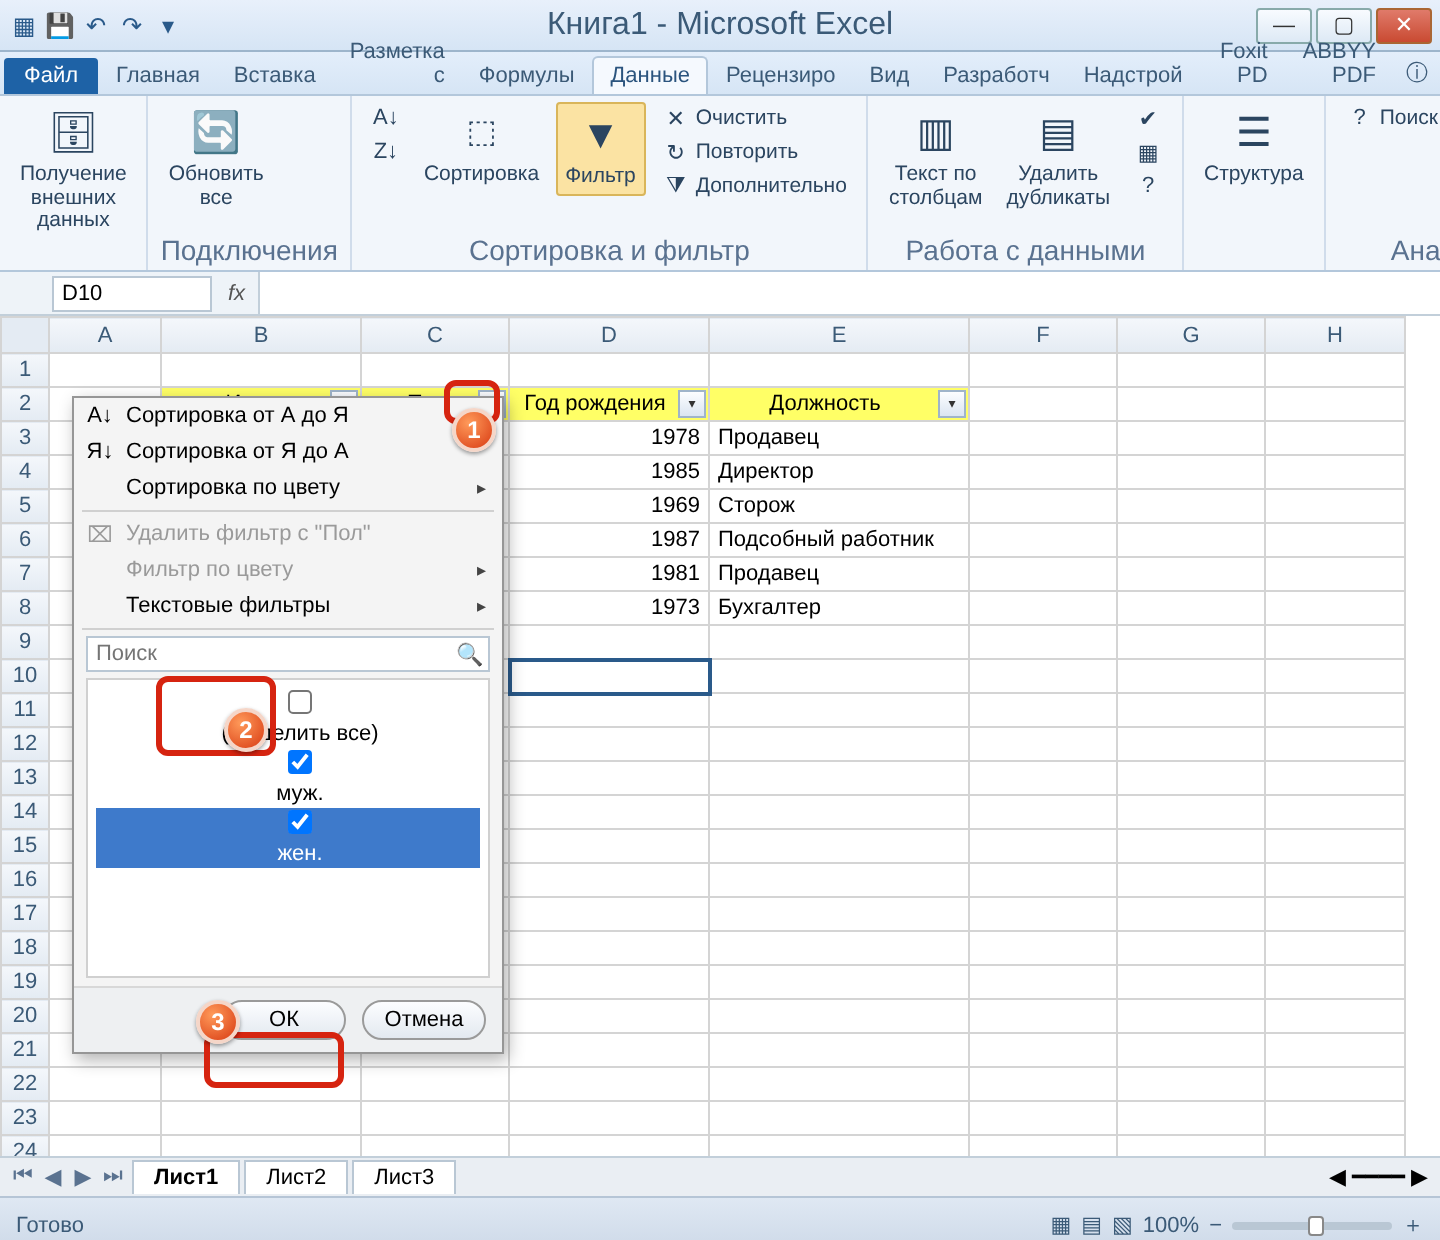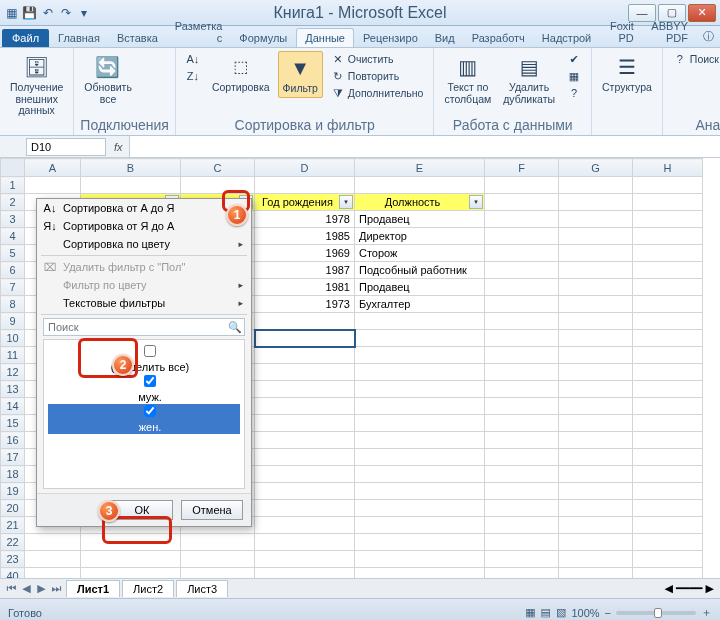--- a/index.html
+++ b/index.html
@@ -60,21 +60,21 @@
   .filterdd .mitem .arrow { margin-left: auto; color: #444; font-size: 9px; }
   .filterdd .sep { height: 1px; background: #d0d0d0; margin: 2px 4px; }
   .filterdd .searchbox { margin: 3px 6px; display: flex; border: 1px solid #b9c7d4; background: #fff; }
   .filterdd .searchbox input { flex: 1; border: none; outline: none; font-size: 11px; padding: 2px 4px; }
   .filterdd .searchbox .sico { width: 18px; display: flex; align-items: center; justify-content: center; color: #5a7290; }
   .filterdd .checks { margin: 2px 6px 4px 6px; border: 1px solid #d0d0d0; background: #fff; height: 150px; padding: 4px; overflow: auto; position: relative; }
   .filterdd .chk { display: flex; align-items: center; gap: 4px; padding: 1px 2px 1px 14px; flex-direction: column; }
   .filterdd .chk input { width: 12px; height: 12px; }
   .filterdd .chk.hi { background: #3e7acb; color: #fff; }
   .filterdd .btns { display: flex; justify-content: flex-end; gap: 8px; padding: 6px 8px; border-top: 1px solid #d8d8d8; background: #eef0f2; }
-  .filterdd .btn { min-width: 62px; padding: 3px 10px; border: 1px solid #9a9a9a; background: linear-gradient(#fcfdff,#e3e9f0); border-radius: 0; cursor: pointer; text-align: center; }
+  .filterdd .btn { min-width: 62px; padding: 3px 10px; border: 1px solid #9a9a9a; background: linear-gradient(#fcfdff,#e3e9f0); border-radius: 10px; cursor: pointer; text-align: center; }
   
   
   .callout { position: absolute; width: 22px; height: 22px; border-radius: 50%; background: radial-gradient(circle at 35% 30%, #ff9a5a, #d83a12); border: 2px solid #f5d6c8; color: #fff; font-weight: bold; font-size: 12px; display: flex; align-items: center; justify-content: center; z-index: 30; box-shadow: 0 1px 2px rgba(0,0,0,.4); }
   .redbox { position: absolute; border: 3px solid #d62410; border-radius: 6px; z-index: 25; pointer-events: none; }
   
   
   .sheettabs { height: 20px; display: flex; align-items: center; border-top: 1px solid #c2cfda; background: #eaeef3; font-size: 11px; padding-left: 4px; gap: 2px; }
   .sheettabs .nav { display: flex; gap: 0; }
   .sheettabs .nav span { width: 15px; text-align: center; color: #5a7290; cursor: pointer; }
   .sheettabs .st { padding: 2px 10px; background: #fff; border: 1px solid #b9c7d4; border-bottom: none; cursor: pointer; }
@@ -502,21 +502,21 @@
           <td></td>
           <td></td>
           <td></td>
           <td></td>
           <td></td>
           <td></td>
           <td></td>
           <td></td>
         </tr>
         <tr>
-          <td class="rowh">40</td>
+          <td class="rowh">24</td>
           <td></td>
           <td></td>
           <td></td>
           <td></td>
           <td></td>
           <td></td>
           <td></td>
           <td></td>
         </tr>
       </tbody>

